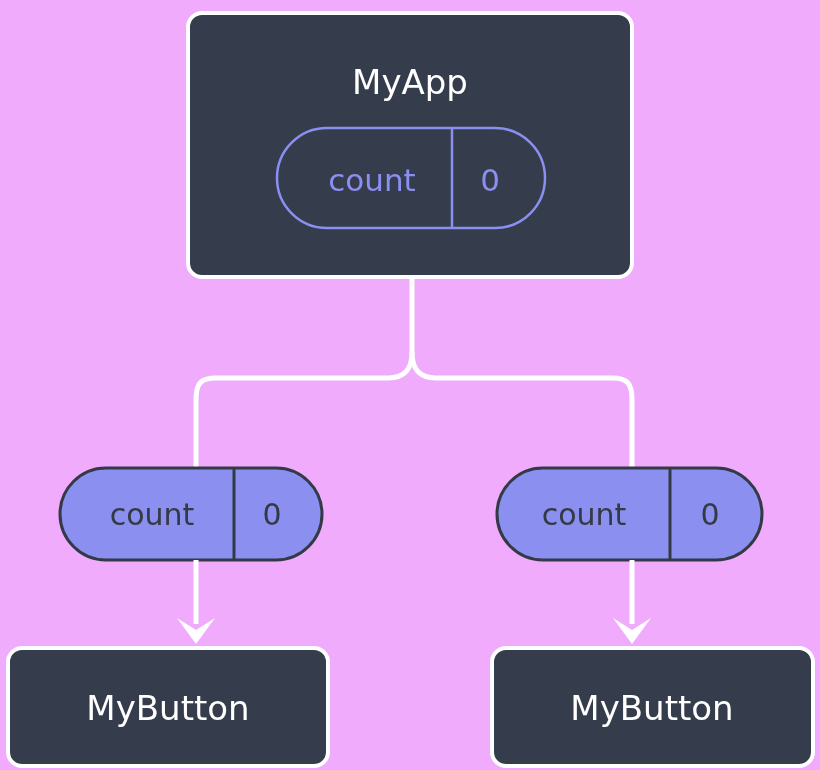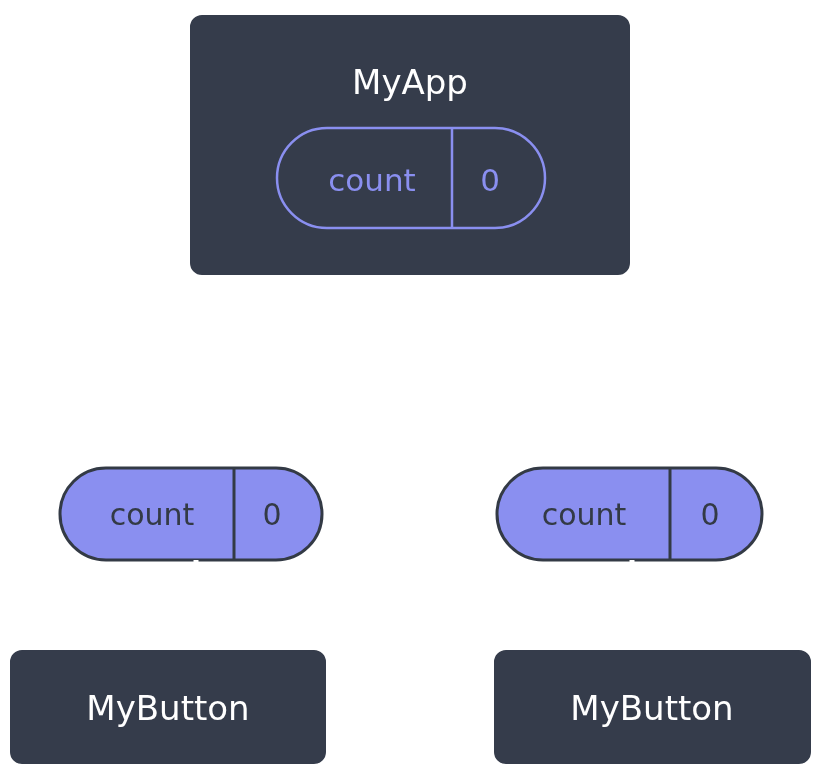--- a/index.html
+++ b/index.html
@@ -10,21 +10,21 @@
   body {
     width: 820px;
     height: 770px;
     overflow: hidden;
     font-family: "DejaVu Sans", "Liberation Sans", sans-serif;
   }
   #diagram-root {
     position: relative;
     width: 820px;
     height: 770px;
-    background: #ffffff;
+    background: #f0abfc;
   }
   svg.diagram-canvas {
     position: absolute;
     top: 0;
     left: 0;
     width: 820px;
     height: 770px;
     display: block;
   }
   text {

